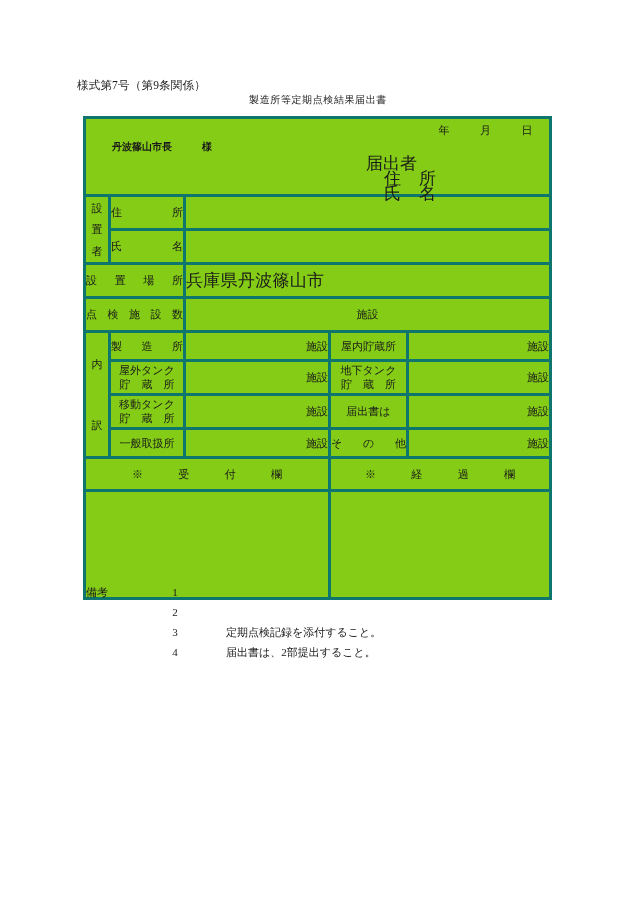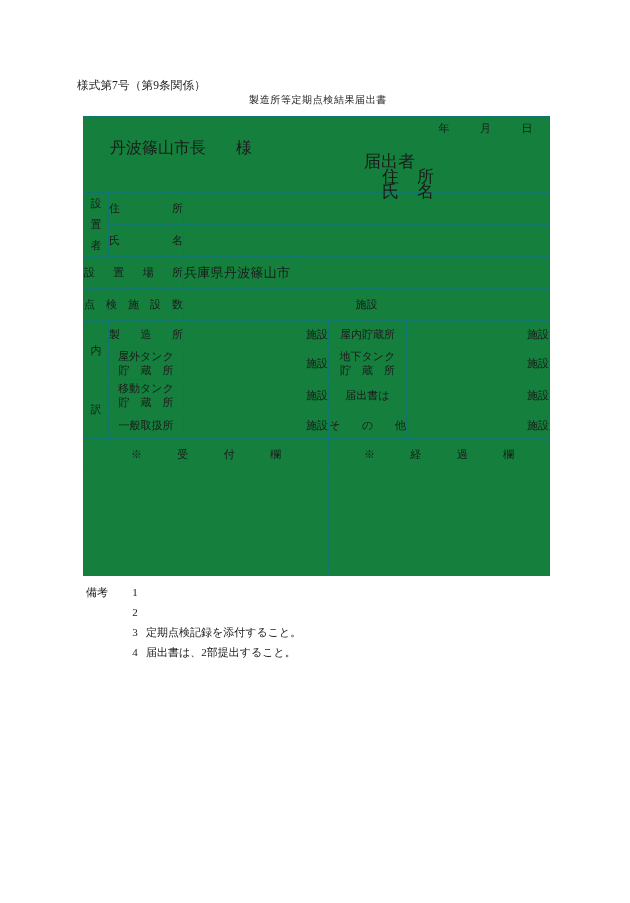--- a/index.html
+++ b/index.html
@@ -51,24 +51,24 @@
   .form-table {
     position: absolute;
     left: 83px;
     top: 116px;
     width: 466px;
     border-collapse: collapse;
     table-layout: fixed;
     font-size: 11px;
   }
   .form-table td {
-    border: 1px solid #0f766e;
+    border: 3px solid #0f766e;
     padding: 0;
     vertical-align: middle;
-    background: #15803d;
+    background: #84cc16;
   }
 
   
   .cell-head {
     height: 75px;
     position: relative;
   }
   .date-line {
     position: absolute;
     right: 16px;
@@ -78,22 +78,23 @@
     white-space: nowrap;
   }
   .date-line span { display: inline-block; }
   .date-line .y { margin-right: 30px; }
   .date-line .m { margin-right: 30px; }
 
   .addressee {
     position: absolute;
     left: 26px;
     top: 21px;
-    font-size: 16px;
-    white-space: nowrap;
+    font-size: 10px;
+    white-space: nowrap;
+    font-weight: bold;
   }
   .addressee .sama { margin-left: 30px; }
 
   .declarant {
     position: absolute;
     left: 280px;
     top: 37px;
     font-size: 17px;
     line-height: 15px;
     white-space: nowrap;
@@ -141,21 +142,21 @@
   .row-count td { height: 31px; }
   .row-b1 td { height: 26px; }
   .row-b2 td { height: 31px; }
   .row-b3 td { height: 31px; }
   .row-b4 td { height: 26px; }
   .row-uke td { height: 30px; }
   .row-blank td { height: 105px; }
 
   .val {
     padding-left: 8px;
-    font-size: 13px;
+    font-size: 17px;
     letter-spacing: 0.3px;
   }
 
   .unit-right {
     text-align: right;
     padding-right: 8px;
     font-size: 11px;
   }
   .unit-center {
     text-align: center;
@@ -176,20 +177,21 @@
   .notes {
     position: absolute;
     left: 86px;
     top: 582px;
     font-size: 11px;
     line-height: 20px;
   }
   .note-row {
     display: flex;
     white-space: nowrap;
+    gap: 40px;
   }
   .note-label {
     width: 38px;
     flex: 0 0 38px;
   }
   .note-num {
     width: 22px;
     flex: 0 0 22px;
     text-align: center;
   }

